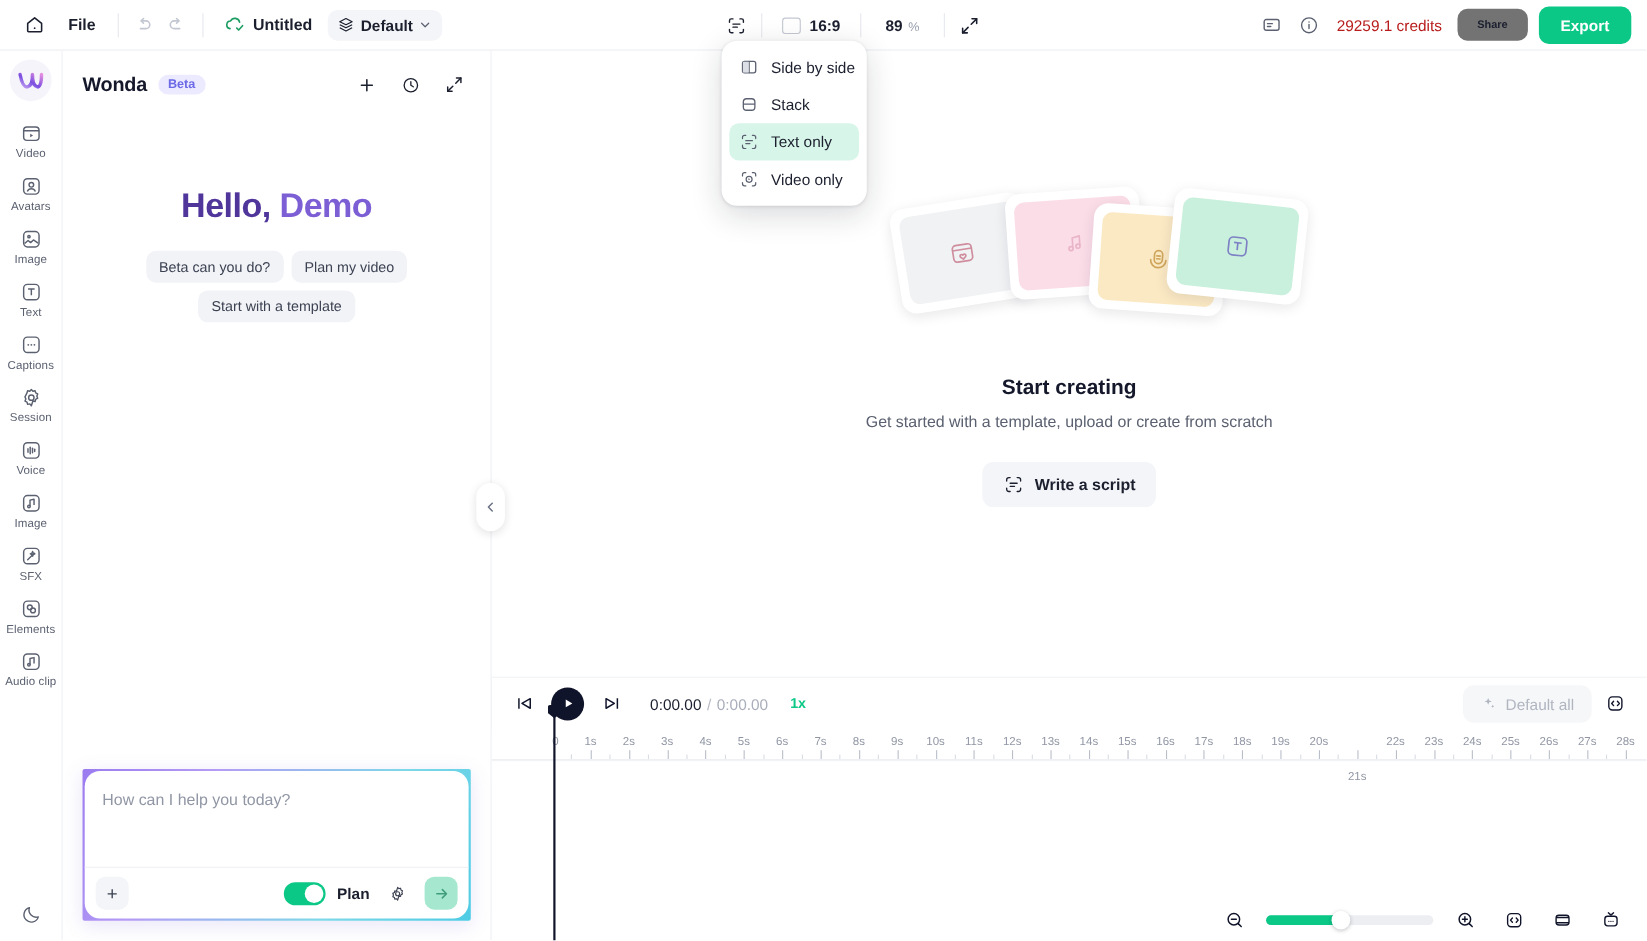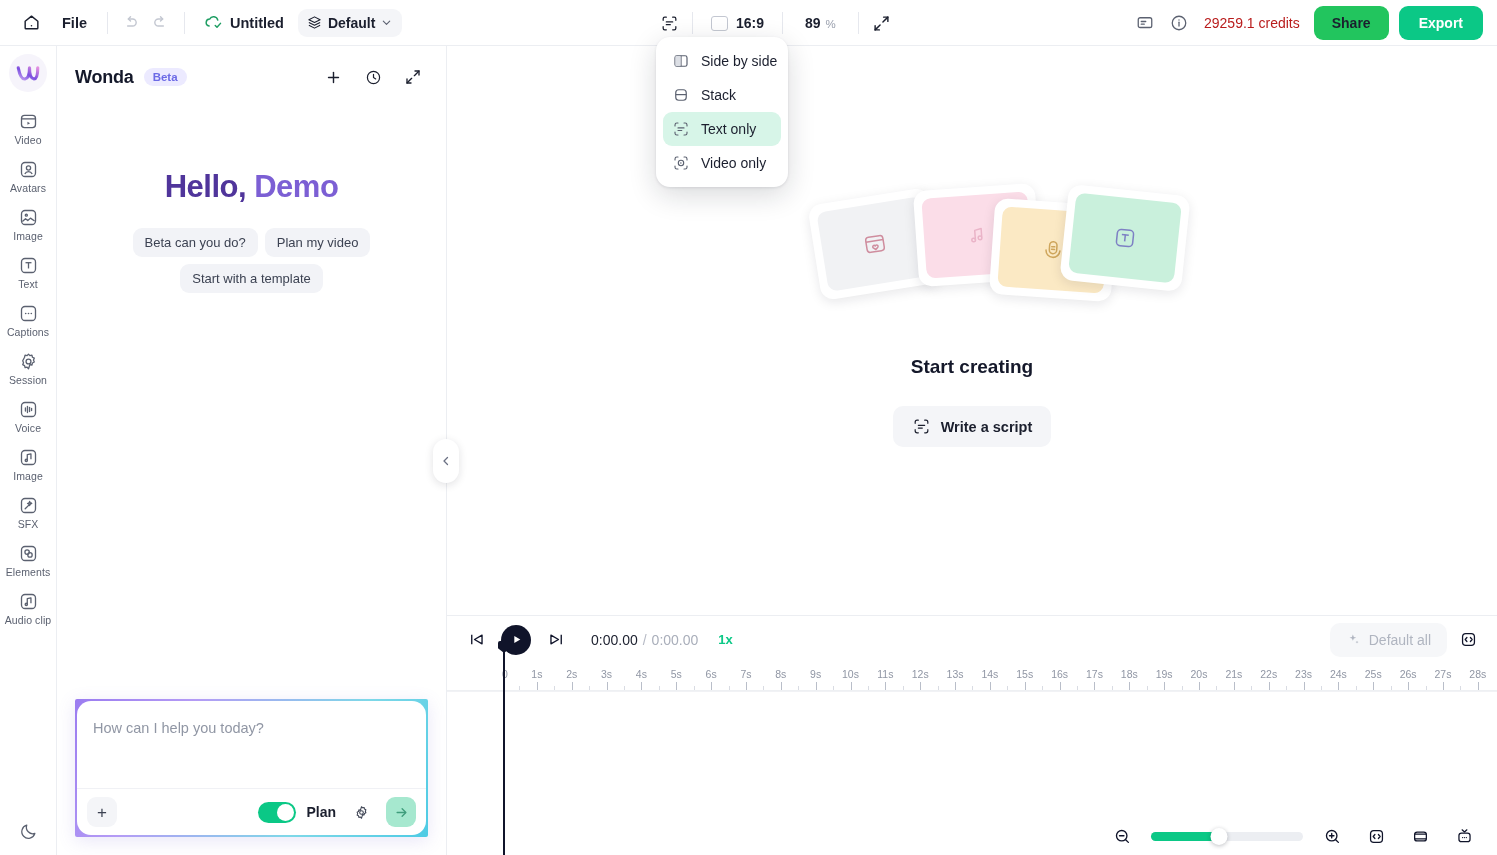--- a/index.html
+++ b/index.html
@@ -48,22 +48,22 @@
   .ratio-box { width: 17px; height: 15px; border: 1.7px solid #c3c7d1; border-radius: 3px; }
   .ratio-label { font-size: 14px; font-weight: 700; color: #1b1f2e; }
   .zoom-group { display: flex; align-items: baseline; gap: 5px; padding: 0 14px; cursor: pointer; }
   .zoom-val { font-size: 14px; font-weight: 700; color: #1b1f2e; }
   .zoom-pct { font-size: 11.5px; color: #9aa0ae; }
   .tb-right {
     margin-left: auto; display: flex; align-items: center; gap: 4px; padding-right: 14px;
   }
   .credits { font-size: 14px; color: #b91c1c; margin: 0 10px 0 6px; white-space: nowrap; }
   .share-btn {
-    background: #22c55e; border: none; border-radius: 9px;
-    padding: 9px 18px; font-size: 14px; font-weight: 700;
+    background: #737373; border: none; border-radius: 9px;
+    padding: 9px 18px; font-size: 10px; font-weight: 700;
     color: #1b1f2e; cursor: pointer; font-family: inherit;
   }
   .export-btn {
     background: #0bc886; border: none; border-radius: 9px;
     padding: 9px 20px; font-size: 14px; font-weight: 700;
     color: #fff; cursor: pointer; margin-left: 6px; font-family: inherit;
   }
 
   
   .layout-menu {
@@ -671,20 +671,21 @@
               <svg width="26" height="26" viewBox="0 0 24 24" fill="none" stroke="#7e81c4" stroke-width="1.4" stroke-linejoin="round">
                 <rect x="4.5" y="4.5" width="15" height="15" rx="3.6"></rect>
                     <path d="M8.8 9h6.4"></path>
                     <path d="M12 9v6.2"></path>
               </svg>
             </span>
           </div>
             </div>
         </div>
         <div class="stage-title">Start creating</div>
+        <div class="stage-sub">Get started with a template, upload or create from scratch</div>
         <button class="script-btn">
           <span>
             <svg width="19" height="19" viewBox="0 0 24 24" fill="none" stroke="#1b1f2e" stroke-width="1.5" stroke-linecap="round" stroke-linejoin="round">
               <path d="M4 8V6.5A2.5 2.5 0 0 1 6.5 4H8"></path>
                 <path d="M16 4h1.5A2.5 2.5 0 0 1 20 6.5V8"></path>
               <path d="M20 16v1.5a2.5 2.5 0 0 1-2.5 2.5H16"></path>
                 <path d="M8 20H6.5A2.5 2.5 0 0 1 4 17.5V16"></path>
               <path d="M8 10.5h8"></path>
                 <path d="M8 14h5"></path>
             </svg>
@@ -790,21 +791,21 @@
             <div class="tick major" style="left: 682.3px;"></div>
             <div class="tick-label" style="left: 682.3px;">18s</div>
             <div class="tick minor" style="left: 664.875px;"></div>
             <div class="tick major" style="left: 717.15px;"></div>
             <div class="tick-label" style="left: 717.15px;">19s</div>
             <div class="tick minor" style="left: 699.725px;"></div>
             <div class="tick major" style="left: 752px;"></div>
             <div class="tick-label" style="left: 752px;">20s</div>
             <div class="tick minor" style="left: 734.575px;"></div>
             <div class="tick major" style="left: 786.85px;"></div>
-            <div class="tick-label" style="left: 786.85px;">21s</div>
+            <div class="tick-label" style="left: 786.85px; margin-top: 32px;">21s</div>
             <div class="tick minor" style="left: 769.425px;"></div>
             <div class="tick major" style="left: 821.7px;"></div>
             <div class="tick-label" style="left: 821.7px;">22s</div>
             <div class="tick minor" style="left: 804.275px;"></div>
             <div class="tick major" style="left: 856.55px;"></div>
             <div class="tick-label" style="left: 856.55px;">23s</div>
             <div class="tick minor" style="left: 839.125px;"></div>
             <div class="tick major" style="left: 891.4px;"></div>
             <div class="tick-label" style="left: 891.4px;">24s</div>
             <div class="tick minor" style="left: 873.975px;"></div>

